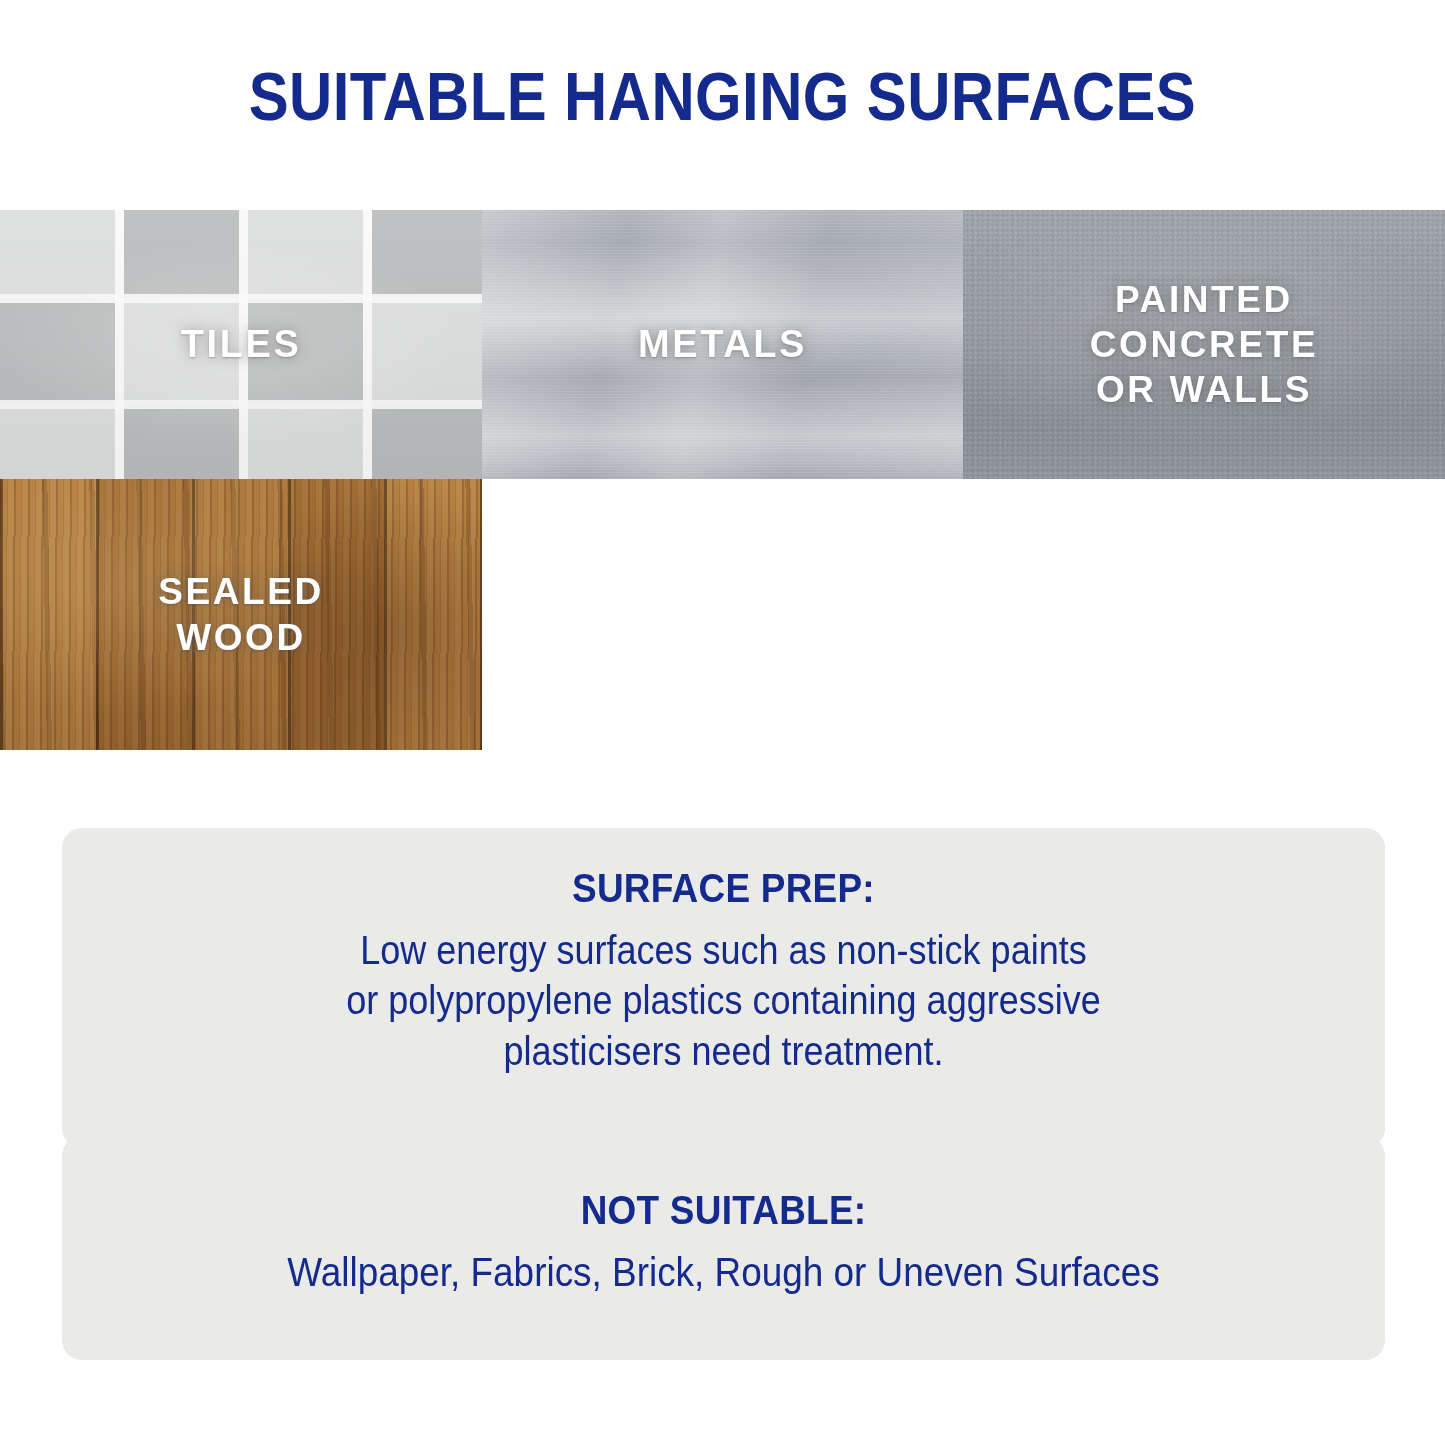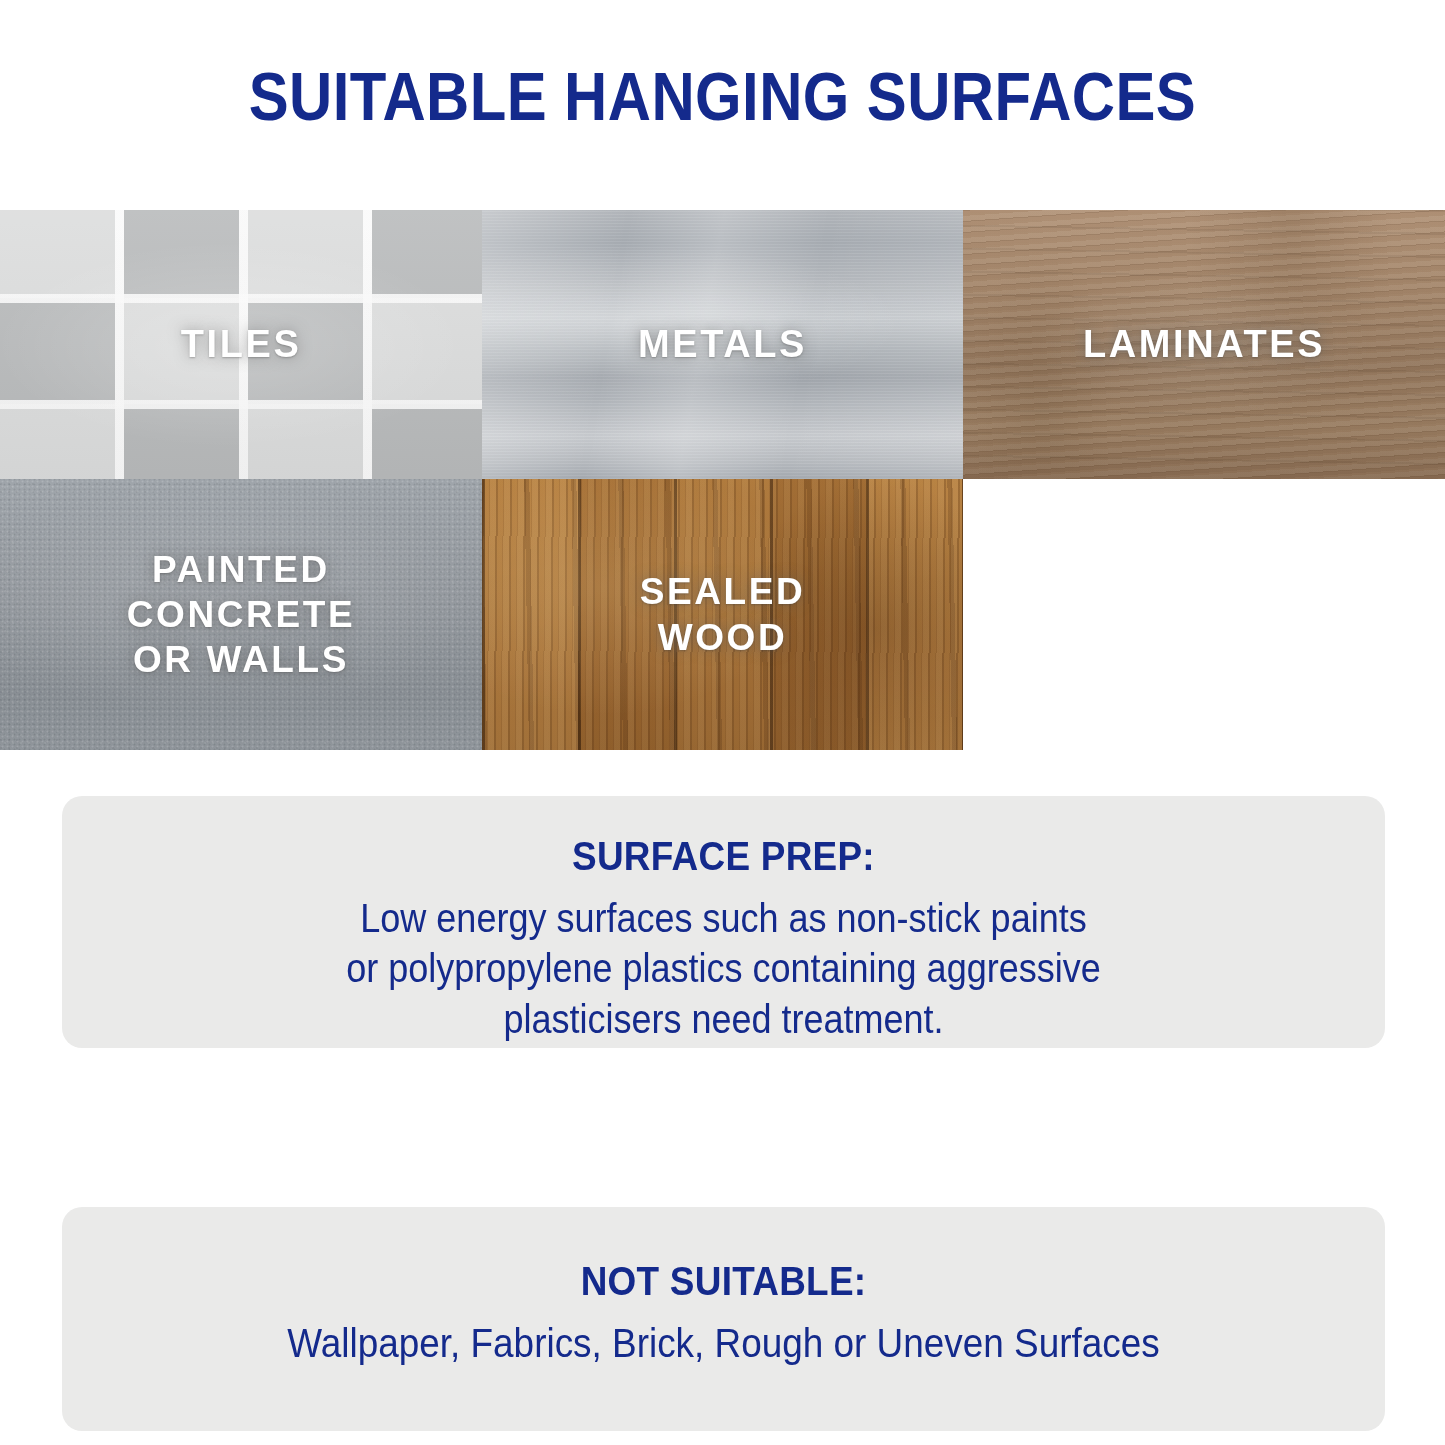--- a/index.html
+++ b/index.html
@@ -240,22 +240,22 @@
   .info-panel {
     position: absolute;
     left: 62px;
     width: 1323px;
     background: #eaeae9;
     border-radius: 20px;
     box-sizing: border-box;
     text-align: center;
     color: #142a8c;
   }
-  #panel-surface-prep { top: 796px; height: 252px; padding: 38px 48px 4px; }
-  #panel-not-suitable { top: 1207px; height: 224px; padding: 52px 28px 0; }
+  #panel-surface-prep { top: 828px; height: 320px; padding: 38px 48px 4px; }
+  #panel-not-suitable { top: 1136px; height: 224px; padding: 52px 28px 0; }
 
   .panel-heading {
     font-size: 41px;
     font-weight: bold;
     letter-spacing: 0.3px;
     transform: scaleX(0.9);
     transform-origin: center;
     line-height: 1.1;
     margin: 0 0 14px 0;
   }
@@ -279,23 +279,20 @@
 
   <div class="surface-cell tex-tiles">
     <span class="surface-label">TILES</span>
   </div>
 
   <div class="surface-cell tex-metals">
     <span class="surface-label">METALS</span>
   </div>
 
 
-  <div class="surface-cell tex-laminates">
-    <span class="surface-label">LAMINATES</span>
-  </div>
 
   <div class="surface-cell tex-concrete">
     <span class="surface-label multi">PAINTED
 CONCRETE
 OR WALLS</span>
   </div>
 
   <div class="surface-cell tex-sealedwood">
     <span class="surface-label multi">SEALED
 WOOD</span>

